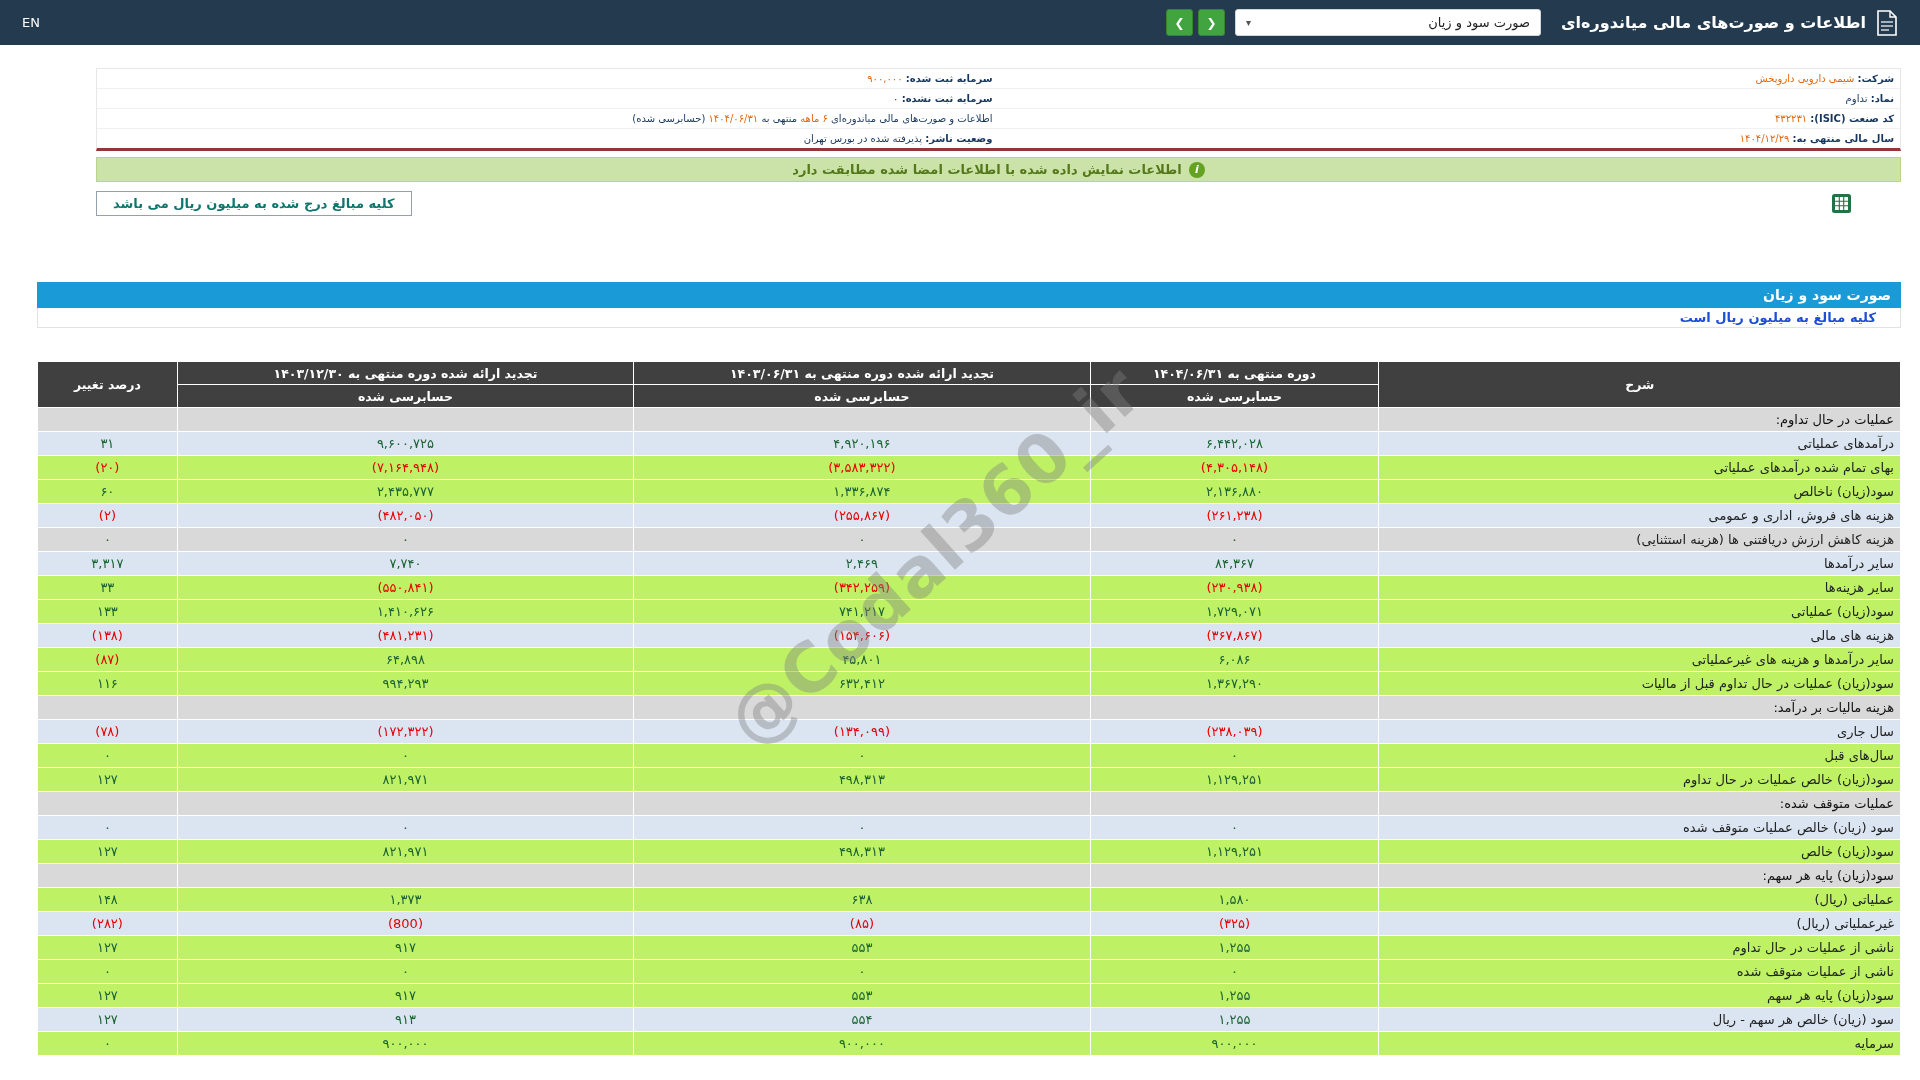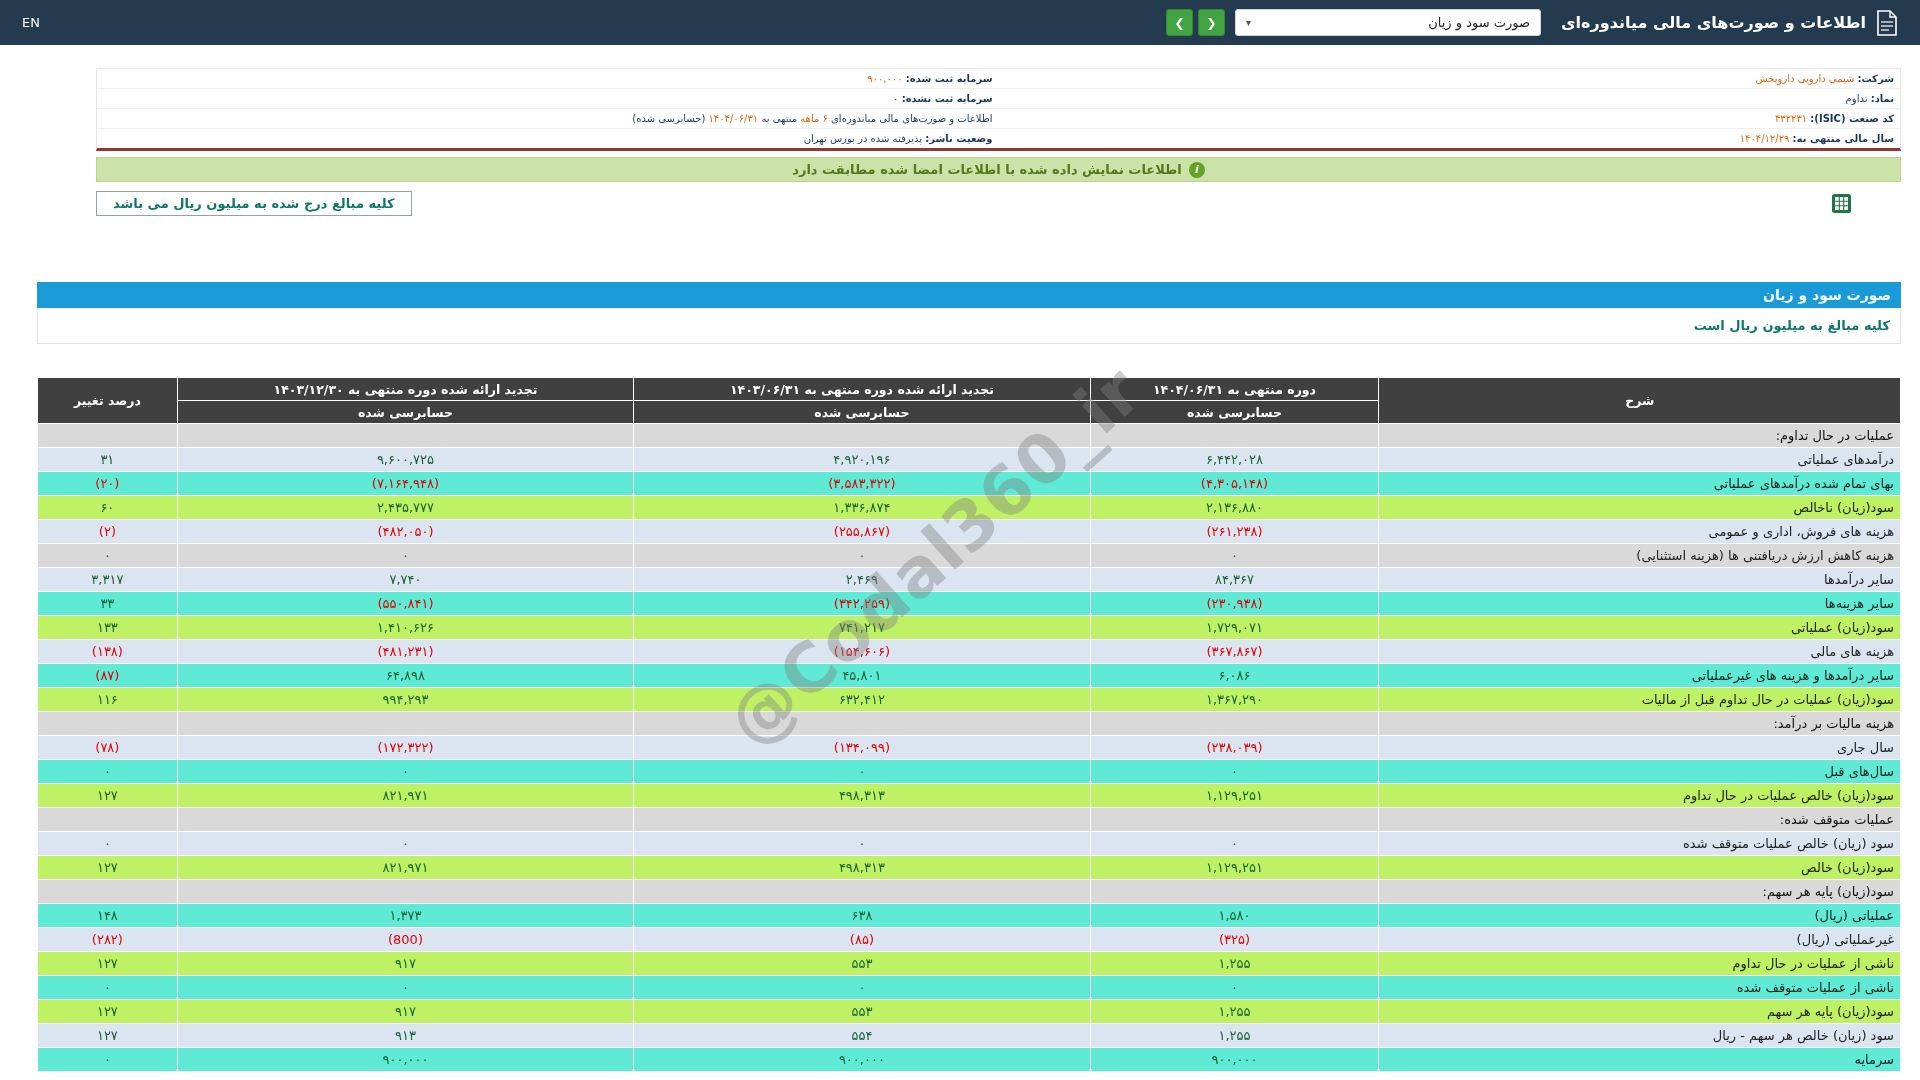--- a/index.html
+++ b/index.html
@@ -37,30 +37,30 @@
             align-items: center; justify-content: center; flex: 0 0 auto; }
   
   .note-row { margin: 9px 19px 0 96px; display: flex; align-items: center; justify-content: space-between; }
   .excel-btn { background: none; border: none; cursor: pointer; margin-right: 50px; padding: 0; line-height: 0; }
   .amount-note { border: 1px solid #93A0AE; background: #fff; padding: 4px 16px;
             font-size: 13px; font-weight: bold; color: #0f766e; }
   
   .statement { position: relative; margin: 66px 19px 14px 37px; }
   .stmt-title { height: 26px; background: #1A9BD7; color: #fff; font-size: 14px; font-weight: bold;
             display: flex; align-items: center; padding: 0 10px; }
-  .stmt-note { height: 36px; border: 1px solid #e2e2e2; border-top: none; display: flex; align-items: center;
-            padding: 0 10px; font-size: 13px; font-weight: bold; color: #0f766e; background: #fff; }
+  .stmt-note { height: 20px; border: 1px solid #e2e2e2; border-top: none; display: flex; align-items: center;
+            padding: 0 24px; font-size: 13px; font-weight: bold; color: #1d4ed8; background: #fff; }
   .stmt-table { width: 100%; margin-top: 33px; border-collapse: collapse; table-layout: fixed; font-size: 13px; }
   .stmt-table th { background: #404040; color: #fff; font-weight: bold; font-size: 12.5px; height: 23px;
             border: 1px solid #fff; padding: 0 4px; text-align: center; }
   .stmt-table td { height: 24px; border: 1px solid #fff; padding: 1px 6px; }
   td.desc { text-align: right; color: #222; }
   td.val  { text-align: center; }
   .row-blue td    { background: #DBE5F1; margin-left: 20px; }
-  .row-white td   { background: #5eead4; }
+  .row-white td   { background: #bef264; }
   .row-tan td     { background: #bef264; }
   .row-gray td    { background: #D9D9D9; }
   .row-section td { background: #D9D9D9; }
   .row-section td.desc { font-weight: normal; color: #111; }
   .pos { color: #1C6234; }
   .neg { color: #E60000; }
   .watermark { position: absolute; top: 235px; left: 34%; transform: rotate(-42deg);
             font-size: 68px; font-weight: bold; color: rgba(128,128,128,.4); letter-spacing: 1px;
             direction: ltr; pointer-events: none; z-index: 10; white-space: nowrap; }
 </style>

